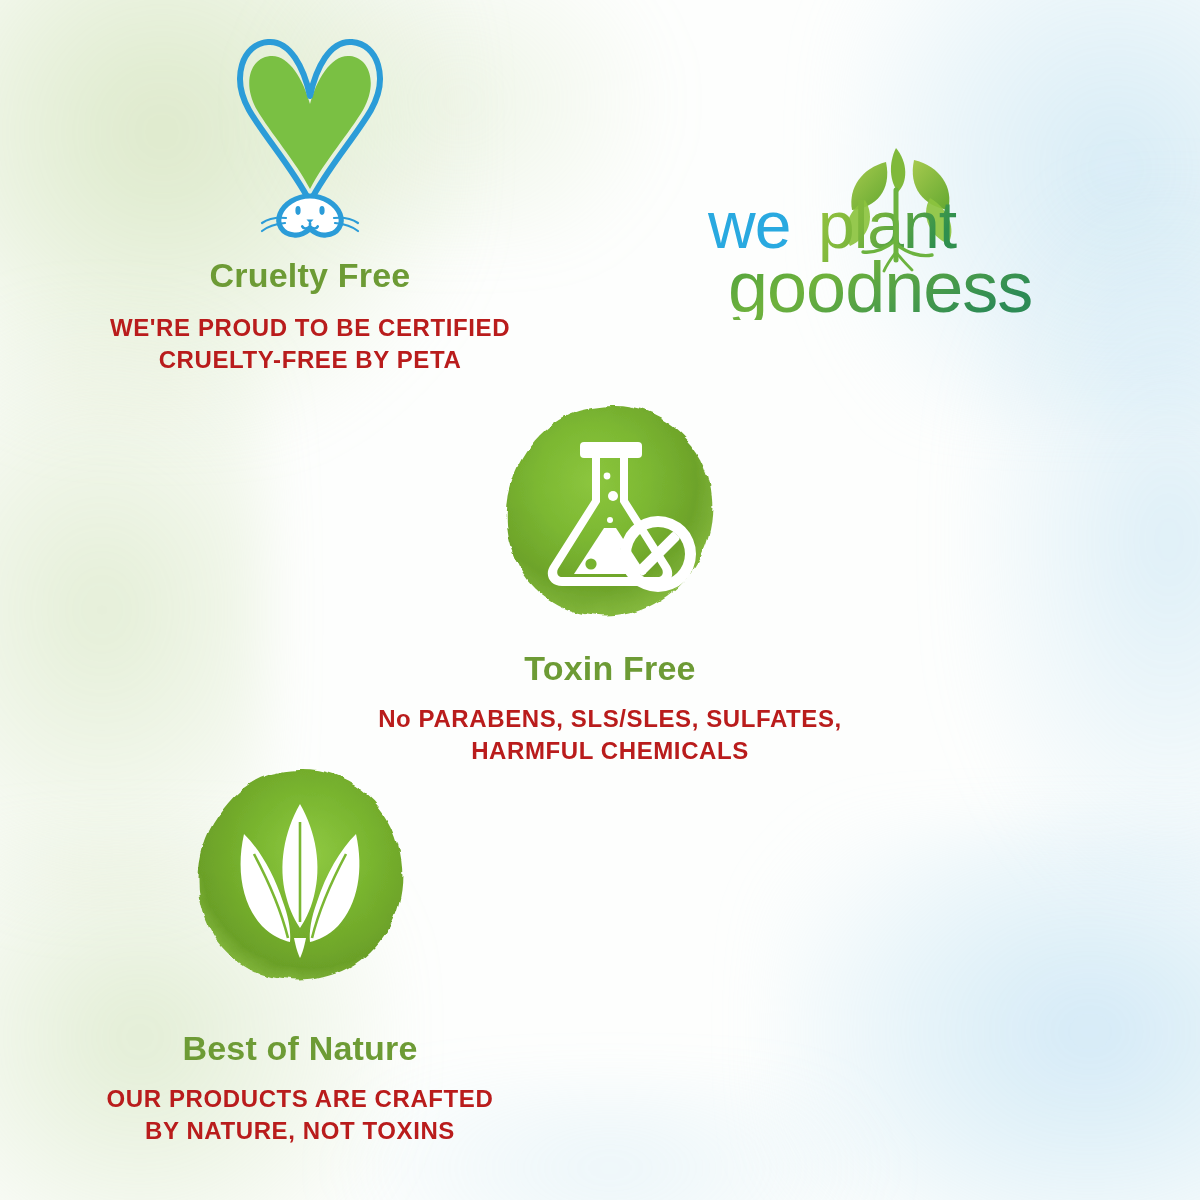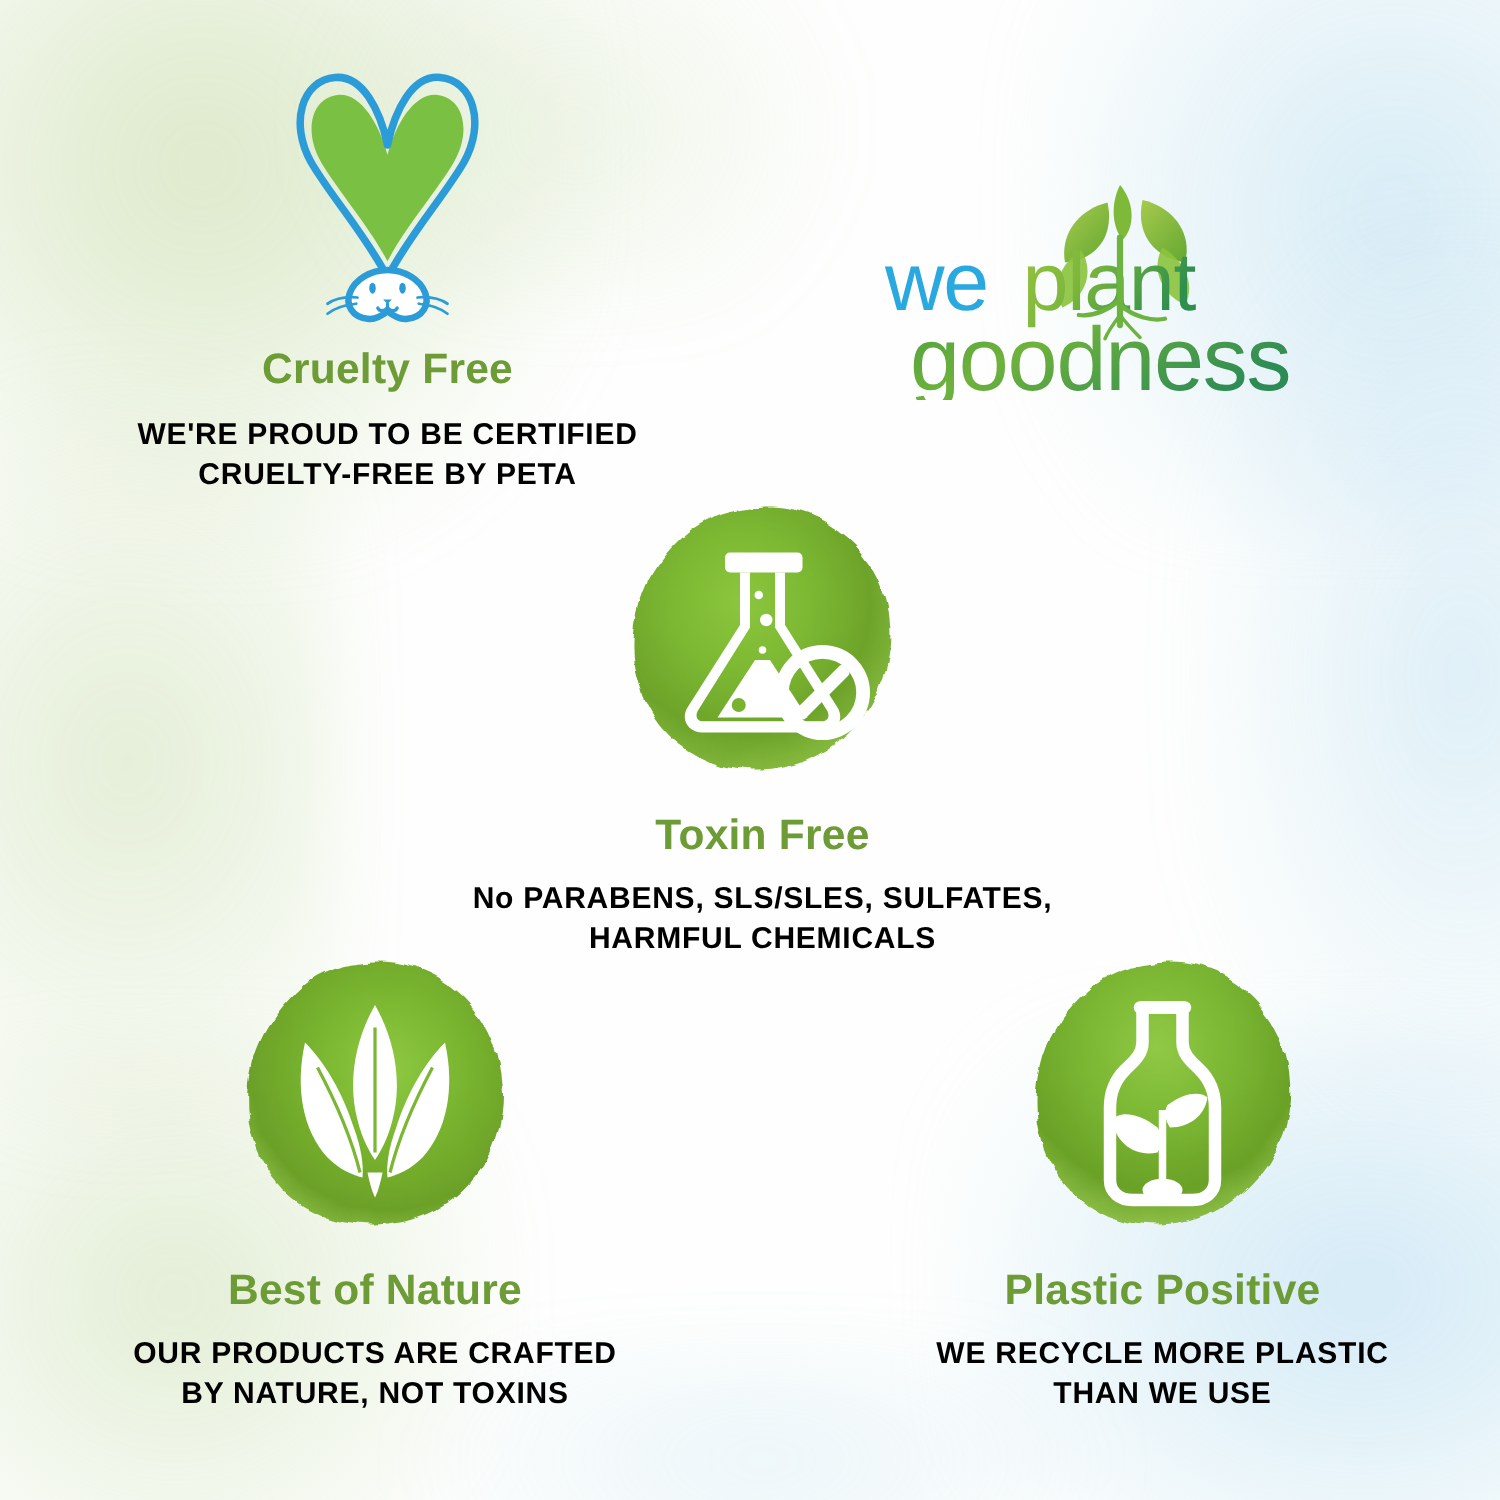--- a/index.html
+++ b/index.html
@@ -98,32 +98,32 @@
   .badge-title {
     color: #6d9b35;
     font-weight: bold;
     font-size: 34px;
     letter-spacing: 0.2px;
     line-height: 1.1;
     margin: 0;
     white-space: nowrap;
   }
   .badge-desc {
-    color: #000000;
+    color: #b91c1c;
     font-weight: bold;
     font-size: 24px;
     letter-spacing: 0.6px;
     line-height: 1.32;
     margin: 16px;
     white-space: pre-line;
   }
 
   
   #panel-cruelty {
-    left: 30px; top: 44px;
+    left: 30px; top: 24px;
     width: 560px;
   }
   #panel-cruelty .badge-title { margin-top: 18px; }
   #panel-cruelty .badge-desc { margin-top: 18px; }
 
   
   #panel-plant {
     left: 640px; top: 140px;
     width: 540px;
     text-decoration: underline;
@@ -136,21 +136,21 @@
     width: 540px;
   }
   #panel-toxin .badge-title { margin-top: 22px; }
   #panel-toxin .badge-desc { margin-top: 16px; }
 
   
   #panel-nature {
     left: 40px; top: 762px;
     width: 520px;
   }
-  #panel-nature .badge-title { margin-top: 20px; }
+  #panel-nature .badge-title { margin-top: 36px; }
   #panel-nature .badge-desc { margin-top: 16px; }
 
   
   #panel-plastic {
     left: 680px; top: 762px;
     width: 500px;
   }
   #panel-plastic .badge-title { margin-top: 20px; }
   #panel-plastic .badge-desc { margin-top: 16px; }
 
@@ -386,64 +386,14 @@
           <path d="M110 176 C 112 186, 114 192, 116 196
                    C 118 192, 120 186, 122 176 Z"></path>
         </g>
       </svg>
     </span>
     <p class="badge-title">Best of Nature</p>
     <p class="badge-desc">OUR PRODUCTS ARE CRAFTED
 BY NATURE, NOT TOXINS</p>
   </div>
 
-  <div class="panel" id="panel-plastic">
-    <span class="icon-wrap">
-      <svg width="232" height="232" viewBox="0 0 232 232">
-        <g filter="url(#blobTexture)">
-          <path d="M118 8
-                   C 164 6, 206 40, 216 88
-                   C 226 138, 202 186, 156 208
-                   C 110 230, 58 216, 32 178
-                   C 8 142, 10 88, 36 52
-                   C 60 20, 86 10, 118 8 Z" fill="url(#blobGrad3)"></path>
-        </g>
-
-        <g fill="none" stroke="#ffffff" stroke-width="10" stroke-linejoin="round" stroke-linecap="round">
-          <path d="M100 44
-                   L100 72
-                   C 100 82, 92 88, 86 94
-                   C 78 102, 74 112, 74 124
-                   L74 182
-                   C 74 192, 82 198, 92 198
-                   L140 198
-                   C 150 198, 158 192, 158 182
-                   L158 124
-                   C 158 112, 154 102, 146 94
-                   C 140 88, 132 82, 132 72
-                   L132 44 Z"></path>
-          <path d="M98 44 L134 44"></path>
-        </g>
-
-        <g fill="#ffffff">
-
-          <path d="M113 126 C 113 150, 113 168, 113 184 L119 184 C 119 168, 119 150, 119 126 Z"></path>
-
-          <path d="M120 122
-                   C 136 110, 148 112, 152 116
-                   C 150 130, 138 140, 122 140
-                   C 118 134, 117 127, 120 122 Z"></path>
-
-          <path d="M112 140
-                   C 94 126, 80 128, 76 134
-                   C 78 152, 94 164, 112 160
-                   C 116 153, 116 146, 112 140 Z"></path>
-
-          <ellipse cx="116" cy="190" rx="16" ry="9"></ellipse>
-        </g>
-      </svg>
-    </span>
-    <p class="badge-title">Plastic Positive</p>
-    <p class="badge-desc">WE RECYCLE MORE PLASTIC
-THAN WE USE</p>
-  </div>
 
 </div>
 
 </body></html>

